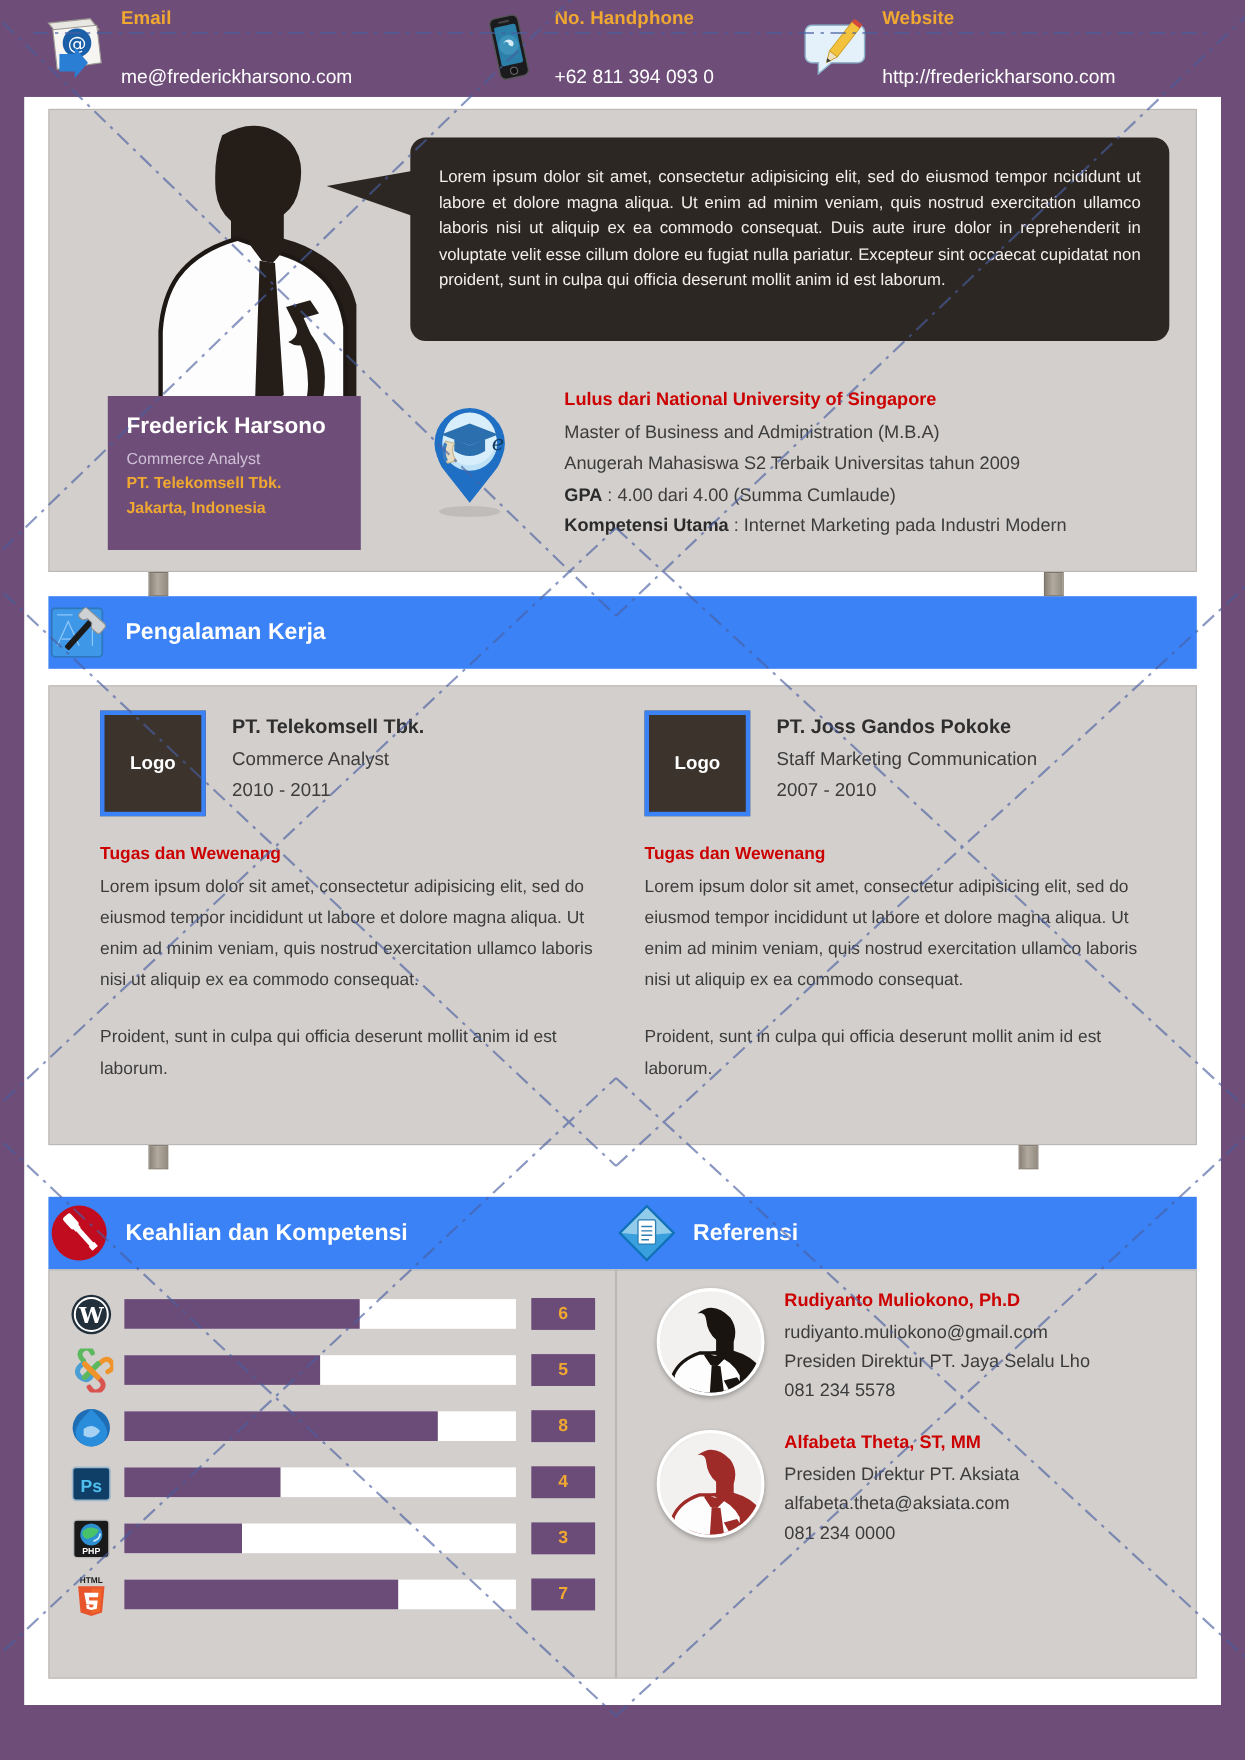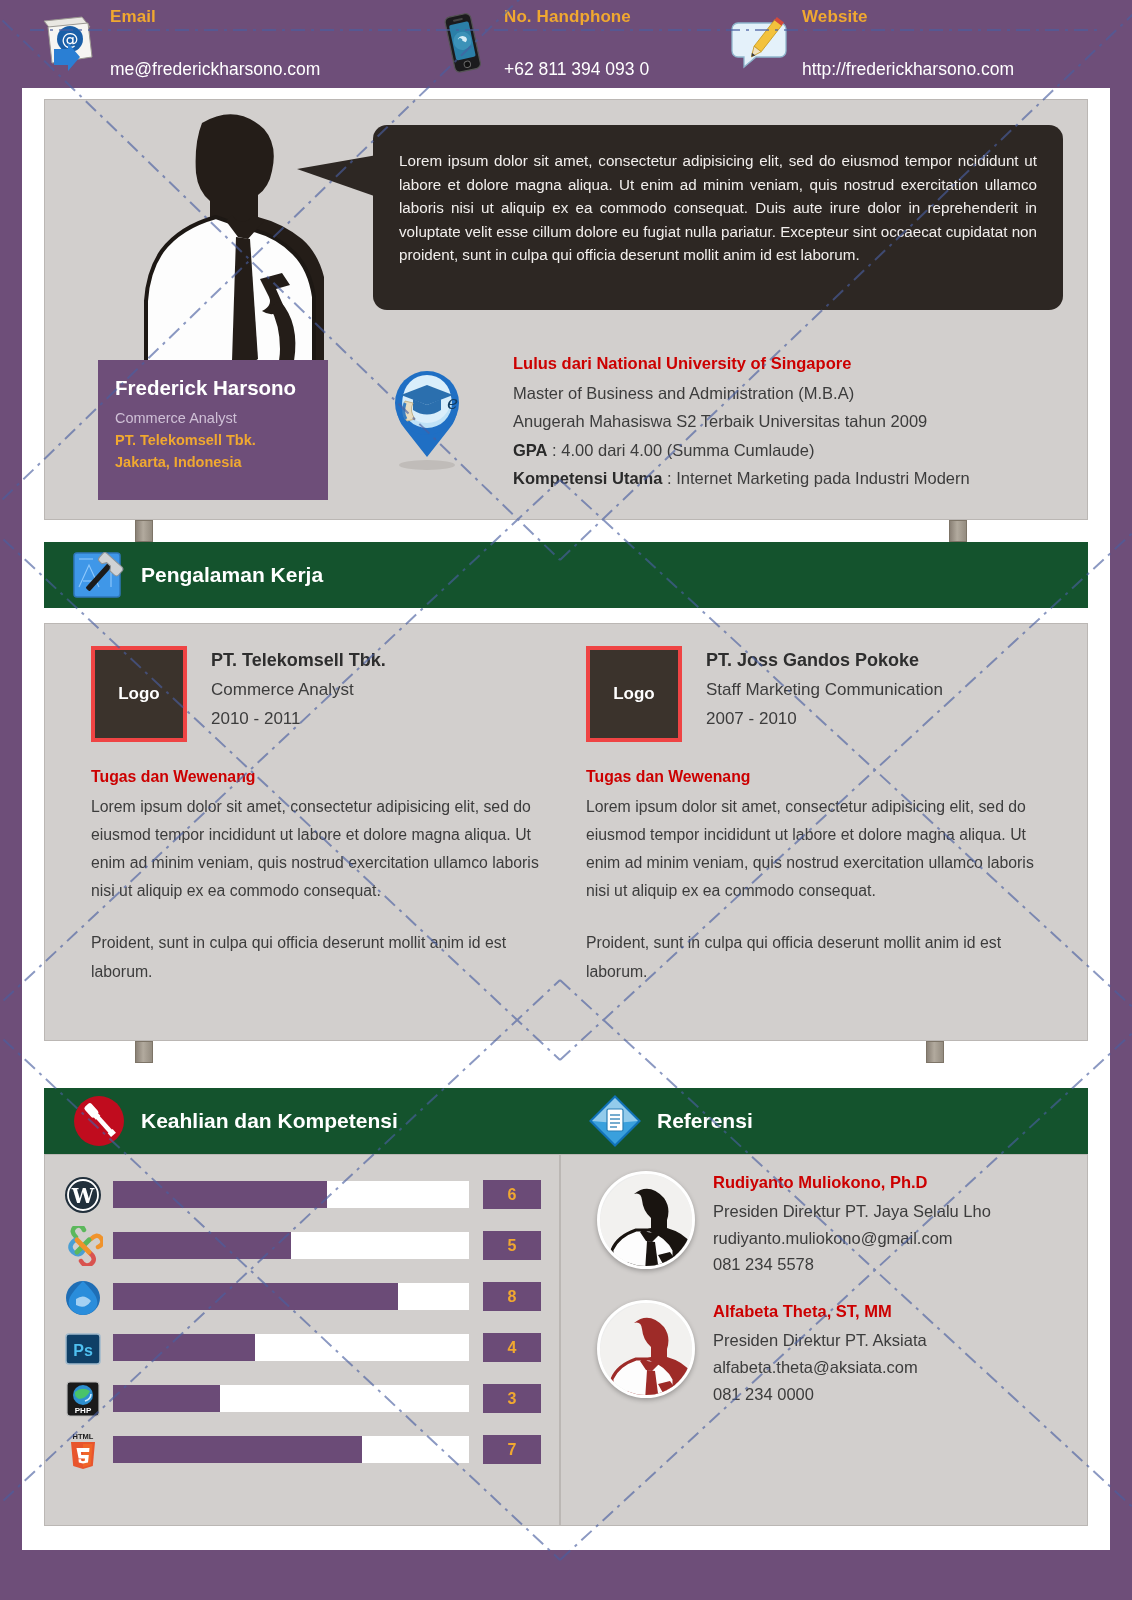--- a/index.html
+++ b/index.html
@@ -112,36 +112,36 @@
   .pillar {
     position: absolute; width: 18px; height: 22px;
     background: linear-gradient(to right,#8a8176 0%, #b2aa9e 45%, #948c80 100%);
     border: 1px solid #7d7467;
     z-index: 6;
   }
 
   
   .secbar {
     position: absolute;
-    background: #14532d;
+    background: #3b82f6;
     display: flex; align-items: center;
-    padding-left: 27px;
+    padding-left: 0;
   }
   .secbar-icon { width: 56px; height: 56px; flex: 0 0 56px; margin-right: 14px; position: relative; }
   .secbar-title { color: #fff; font-size: 21px; font-weight: bold; }
 
   
   .panel-exp { left: 22px; top: 535px; width: 1044px; height: 418px; }
   .exp-col { position: absolute; width: 470px; }
   .exp-col.left  { left: 46px;  top: 22px; }
   .exp-col.right { left: 541px; top: 22px; }
   .exp-head { display: flex; gap: 24px; margin-bottom: 26px; }
   .exp-logo {
     width: 96px; height: 96px; flex: 0 0 96px;
-    background: #3b332c; border: 4px solid #ef4444;
+    background: #3b332c; border: 4px solid #3b82f6;
     display: flex; align-items: center; justify-content: center;
     color: #fff; font-weight: bold; font-size: 17px;
   }
   .exp-meta { padding-top: 4px; }
   .exp-company { font-size: 18px; font-weight: bold; color: #2e2e2e; margin-bottom: 9px; }
   .exp-role { font-size: 17px; color: #3c3c3c; margin-bottom: 9px; }
   .exp-years { font-size: 17px; color: #3c3c3c; }
   .exp-sub { color: #cc0000; font-weight: bold; font-size: 15.8px; margin-bottom: 7px; }
   .exp-body { color: #3c3c3c; font-size: 15.8px; line-height: 1.78; }
   .exp-body + .exp-body { margin-top: 24px; }
@@ -487,22 +487,22 @@
               <circle cx="49" cy="49" r="49" fill="#f2f1ef"></circle>
               <path d="M34 20 q15-12 30 4 q7 10 3 22 l0 8 q18 5 26 18 l0 26 l-66 0 l0 -24 q6 -16 24 -20 l0 -10 q-8 -7 -9 -18 q-1 -8 -8 -6 z" fill="#191410"></path>
               <path d="M36 56 q-18 6 -24 20 l0 22 l62 0 l0 -22 q-7 -14 -24 -20 z" fill="#fdfdfd" stroke="#191410" stroke-width="3"></path>
               <path d="M44 55 q6 7 13 0 l5 3 l-10 10 l-6 -1 l-6 -9 z" fill="#191410"></path>
               <path d="M47 67 l8 1 l4 30 l-14 0 z" fill="#191410"></path>
               <path d="M70 78 l5 7 l-8 2 l5 10 q-6 7 -13 2 q7 -4 4 -9 l-5 -9 z" fill="#191410"></path>
             </svg>
           </div>
           <div class="ref-meta">
             <div class="ref-name">Rudiyanto Muliokono, Ph.D</div>
+            <div class="ref-line">rudiyanto.muliokono@gmail.com</div>
             <div class="ref-line">Presiden Direktur PT. Jaya Selalu Lho</div>
-            <div class="ref-line">rudiyanto.muliokono@gmail.com</div>
             <div class="ref-line">081 234 5578</div>
           </div>
         </div>
 
         <div class="ref-item">
           <div class="ref-avatar">
             <svg viewBox="0 0 98 98" width="98" height="98">
               <circle cx="49" cy="49" r="49" fill="#f2f1ef"></circle>
               <path d="M34 20 q15-12 30 4 q7 10 3 22 l0 8 q18 5 26 18 l0 26 l-66 0 l0 -24 q6 -16 24 -20 l0 -10 q-8 -7 -9 -18 q-1 -8 -8 -6 z" fill="#9e2b28"></path>
               <path d="M36 56 q-18 6 -24 20 l0 22 l62 0 l0 -22 q-7 -14 -24 -20 z" fill="#fdfdfd" stroke="#9e2b28" stroke-width="3"></path>

